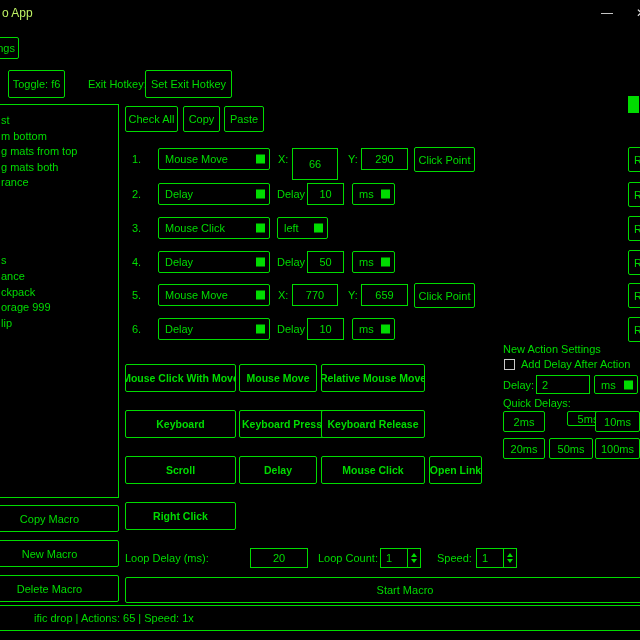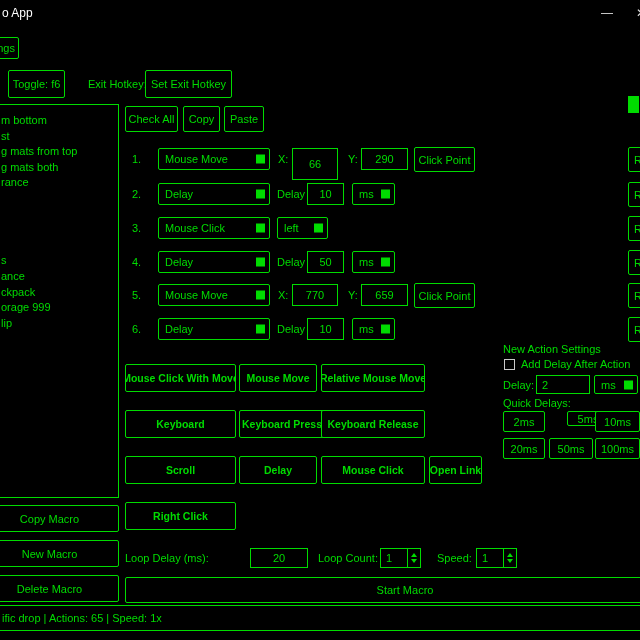--- a/index.html
+++ b/index.html
@@ -19,40 +19,40 @@
 
   .box{ position:absolute; background:var(--bg); border:1px solid var(--g); color:var(--g);
         font-size:11px; display:flex; align-items:center; justify-content:center; overflow:hidden; }
   .box.alignleft{ justify-content:flex-start; padding-left:5px; }
 
   .dd{ position:absolute; background:var(--bg); border:1px solid var(--g); border-radius:2px;
        color:var(--g); font-size:11px; display:flex; align-items:center; padding-left:6px; overflow:hidden; }
   .dd i{ position:absolute; right:4px; top:50%; transform:translateY(-50%); width:9px; height:9px; background:var(--g); }
 
   .titlebar{ position:absolute; left:0; top:0; width:640px; height:26px; background:#000; }
-  .title-text{ position:absolute; left:2px; top:6px; font-size:12px; color:#ffffff; white-space:nowrap; }
+  .title-text{ position:absolute; left:2px; top:6px; font-size:12px; color:#bef264; white-space:nowrap; }
   .win-btn{ position:absolute; top:0; width:30px; height:26px; display:flex; align-items:center; justify-content:center; color:#dddddd; font-size:12px; }
 
   .sidebar{ position:absolute; left:-20px; top:104px; width:139px; height:394px; border:1px solid var(--g); overflow:hidden; background:var(--bg); }
   .sidebar ul{ list-style:none; padding:8px 0 0 20px; }
   .sidebar li{ height:15.6px; line-height:15.6px; font-size:11px; color:var(--g); white-space:nowrap; overflow:hidden; }
 
   .checkbox{ position:absolute; width:11px; height:11px; border:1px solid #c8c8c8; background:#000; }
 
   .spin{ position:absolute; background:#000; border:1px solid var(--g); color:var(--g); font-size:11px; display:flex; align-items:stretch; overflow:hidden; }
   .spin .val{ flex:1; display:flex; align-items:center; padding-left:5px; }
   .spin .arrows{ width:13px; border-left:1px solid var(--g); display:flex; flex-direction:column; align-items:center; justify-content:center; gap:2px; }
   .tri-up{ width:0; height:0; border-left:3px solid transparent; border-right:3px solid transparent; border-bottom:4px solid var(--g); }
   .tri-dn{ width:0; height:0; border-left:3px solid transparent; border-right:3px solid transparent; border-top:4px solid var(--g); }
 
   .thumb{ position:absolute; background:var(--g); }
 
   .statusbar{ position:absolute; left:0; top:605px; width:640px; height:26px;
               border-top:1px solid var(--g); border-bottom:1px solid var(--g);
-              display:flex; align-items:center; background:var(--bg); }
+              display:flex; align-items:center; background:var(--bg);padding-left:32px; }
   .statusbar span{ font-size:11px; color:var(--g); padding-left:2px; white-space:nowrap; }
 </style>
 </head>
 <body>
 
 <div id="app">
 
   <div class="titlebar">
     <span class="title-text">o App</span>
     <div class="win-btn" style="left:592px">—</div>
@@ -60,22 +60,22 @@
   </div>
 
   <div class="btn alignright" style="left:-16px;top:37px;width:35px;height:22px">ngs</div>
 
   <div class="btn" style="left:8px;top:70px;width:57px;height:28px">Toggle: f6</div>
   <span class="lbl" style="left:88px;top:78px">Exit Hotkey:</span>
   <div class="btn" style="left:145px;top:70px;width:87px;height:28px">Set Exit Hotkey</div>
 
   <div class="sidebar">
     <ul>
+      <li>st</li>
       <li>m bottom</li>
-      <li>st</li>
       <li>g mats from top</li>
       <li>g mats both</li>
       <li>rance</li>
       <li></li>
       <li></li>
       <li></li>
       <li></li>
       <li>s</li>
       <li>ance</li>
       <li>ckpack</li>

